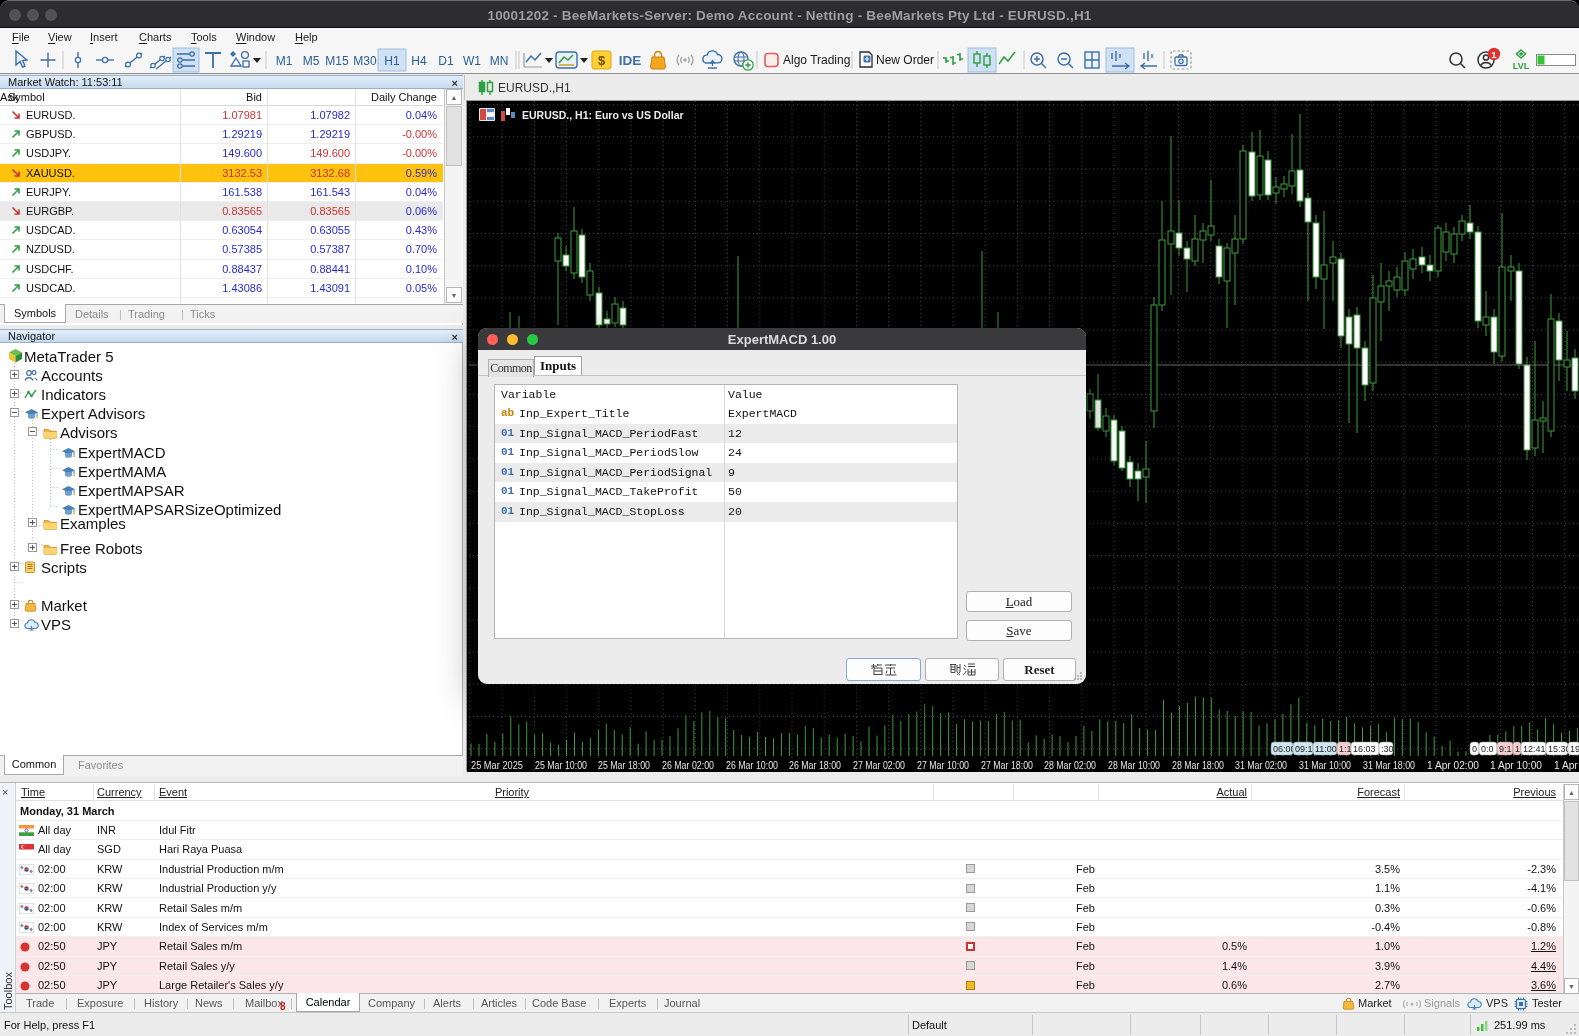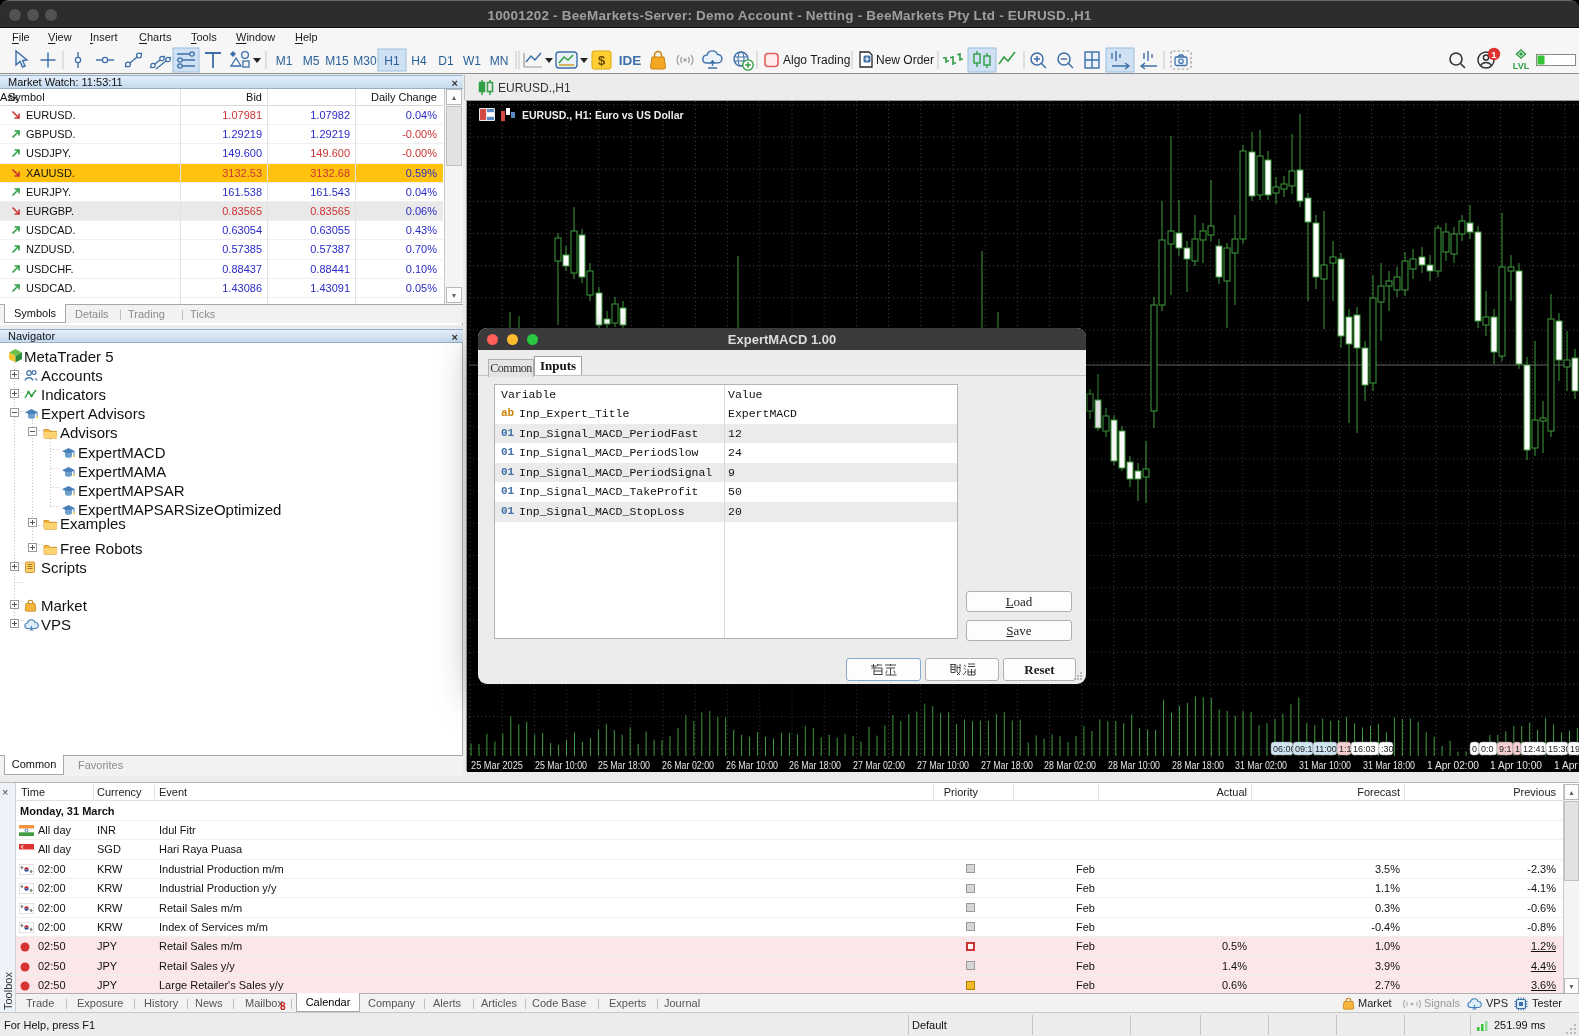--- a/index.html
+++ b/index.html
@@ -55,21 +55,21 @@
 .drow { position:absolute; left:0; width:462px; height:19.6px; line-height:19.6px; }
 .drow.alt { background:#ebebeb; }
 .dvar { position:absolute; left:24px; }
 .dval { position:absolute; left:233px; }
 .dico { position:absolute; left:6px; font-size:11px; font-weight:bold; }
 .dbtn { position:absolute; background:#fdfdfd; border:1px solid #b0b0b0; border-radius:3px; text-align:center; font-size:13px; color:#222; font-family:"Liberation Serif", serif; }
 
 #toolbox { position:absolute; left:0; top:782px; width:1579px; height:229px; background:#fff; border-top:1px solid #b8b8b8; }
 #tbstrip { position:absolute; left:0; top:0; width:16px; height:229px; background:#eef3f9; border-right:1px solid #d0d0d0; }
 #tbhdr { position:absolute; left:16px; top:1px; width:1547px; height:17px; background:#fff; border-bottom:1px solid #e0e0e0; }
-#tbhdr span { position:absolute; top:2px; color:#222; }
+#tbhdr span { position:absolute; top:2px; color:#222;text-decoration:underline; }
 .tbrow { position:absolute; left:16px; width:1547px; height:19.4px; border-bottom:1px solid #f0f0f0; background:#fff; }
 .tbrow span { top:3px; }
 .tbrow .rnum { position:absolute; }
 .pink { background:#fbe7ea; }
 .tbcol { position:absolute; width:1px; background:#e4e4e4; }
 #tbtabs { position:absolute; left:16px; top:993px; width:1563px; height:19px; background:#f2f2f2; border-top:1px solid #b0b0b0; }
 #tbtabs span.t { position:absolute; top:3px; color:#555; }
 
 #status { position:absolute; left:0; top:1012px; width:1579px; height:24px; background:#ececec; border-top:1px solid #c8c8c8; }
 #status span { position:absolute; top:6px; }
@@ -745,21 +745,21 @@
 </div>
 <div id="toolbox">
 <div id="tbstrip">
       <div style="position:absolute;left:2px;top:3px;font-size:11px;color:#444">×</div>
       <div style="position:absolute;left:2px;top:172px;width:13px;height:55px;writing-mode:vertical-rl;transform:rotate(180deg);font-size:11px;color:#333">Toolbox</div>
     </div>
 <div id="tbhdr">
       <span style="left:5px">Time</span>
       <span style="left:81px">Currency</span>
       <span style="left:143px">Event</span>
-      <span style="left:0;width:962px;text-align:right;display:inline-block">Priority</span>
+      <span style="left:15px;width:962px;text-align:center;display:inline-block">Priority</span>
       <span style="left:0;width:1231px;text-align:right;display:inline-block">Actual</span>
       <span style="left:0;width:1384px;text-align:right;display:inline-block">Forecast</span>
       <span style="left:0;width:1540px;text-align:right;display:inline-block">Previous</span>
     </div>
 <div class="tbcol" style="left:93px;top:1px;height:17px"></div>
 <div class="tbcol" style="left:154px;top:1px;height:17px"></div>
 <div class="tbcol" style="left:933px;top:1px;height:17px"></div>
 <div class="tbcol" style="left:1013px;top:1px;height:17px"></div>
 <div class="tbcol" style="left:1098px;top:1px;height:17px"></div>
 <div class="tbcol" style="left:1251px;top:1px;height:17px"></div>

